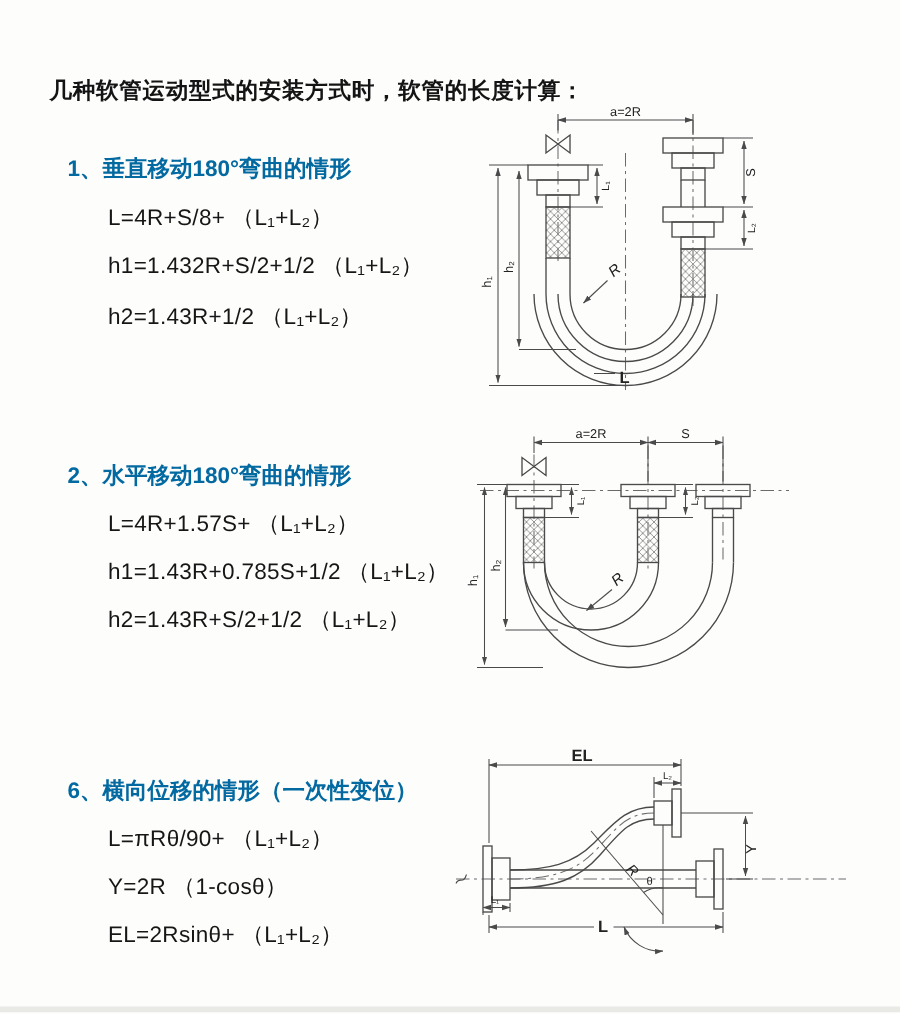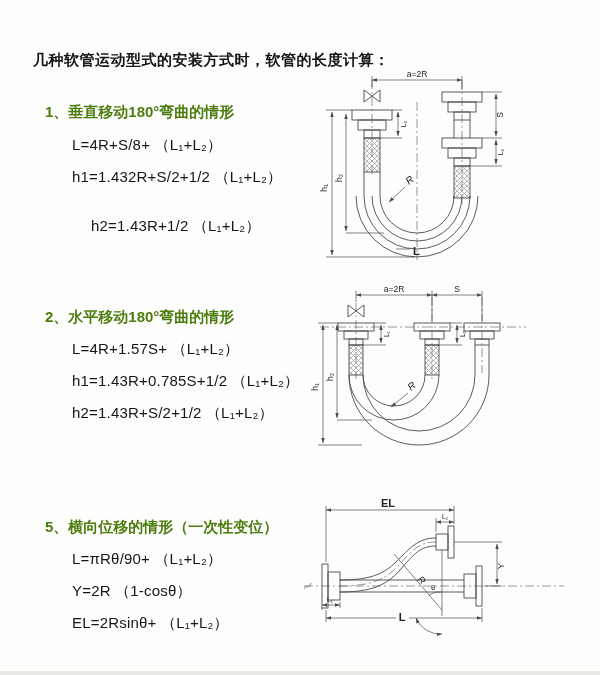--- a/index.html
+++ b/index.html
@@ -5,21 +5,21 @@
   html,body{margin:0;padding:0;}
   body{
     width:600px;height:675px;background:#fdfdfc;position:relative;overflow:hidden;
     font-family:"Liberation Sans","DejaVu Sans",sans-serif;color:#1a1a1a;
   }
   .doc-title{
     position:absolute;left:33px;top:18px;font-size:15px;font-weight:700;
     letter-spacing:0.5px;color:#141414;white-space:nowrap;margin-top:33px;
   }
   .section-heading{
-    position:absolute;font-size:15px;font-weight:700;color:#4d7c0f;white-space:nowrap;
+    position:absolute;font-size:15px;font-weight:700;color:#0369a1;white-space:nowrap;
   }
   .formula{
     position:absolute;font-size:15px;font-weight:500;color:#161616;white-space:nowrap;
     letter-spacing:0.2px;
   }
   .diagram{position:absolute;}
   .diagram svg{display:block;}
   svg text{
     font-family:"Liberation Sans","DejaVu Sans",sans-serif;fill:#222;
   }
@@ -28,21 +28,21 @@
   }
 </style>
 </head>
 <body>
 
 <div class="doc-title">几种软管运动型式的安装方式时，软管的长度计算：</div>
 
 <div class="section-heading" style="left:45px;top:103px;">1、垂直移动180°弯曲的情形</div>
 <div class="formula" style="left:72px;top:136px;">L=4R+S/8+ （L₁+L₂）</div>
 <div class="formula" style="left:72px;top:168px;">h1=1.432R+S/2+1/2 （L₁+L₂）</div>
-<div class="formula" style="left:72px;top:217px;margin-left:19px;">h2=1.43R+1/2 （L₁+L₂）</div>
+<div class="formula" style="left:72px;top:202px;">h2=1.43R+1/2 （L₁+L₂）</div>
 
 <div class="diagram" style="left:312px;top:66px;">
 <svg width="285" height="198" viewBox="0 0 285 198">
   <defs>
     <marker id="ar1" viewBox="0 0 10 10" refX="9.5" refY="5" markerWidth="8" markerHeight="8" orient="auto-start-reverse">
       <path d="M0,1.8 L10,5 L0,8.2 z" fill="#4a4a4a"></path>
     </marker>
     <pattern id="hx1" width="5" height="5" patternUnits="userSpaceOnUse">
       <line x1="0" y1="0" x2="5" y2="5" stroke="#8a8a8a" stroke-width="0.6"></line>
       <line x1="5" y1="0" x2="0" y2="5" stroke="#8a8a8a" stroke-width="0.6"></line>
@@ -180,21 +180,21 @@
     <text x="151" y="9" text-anchor="middle">S</text>
     <text transform="translate(12,104) rotate(-90)" text-anchor="middle">h₁</text>
     <text transform="translate(27,94) rotate(-90)" text-anchor="middle">h₂</text>
     <text transform="translate(83,51) rotate(-90)" text-anchor="middle" font-size="6.5">L₁</text>
     <text transform="translate(159,51) rotate(-90)" text-anchor="middle" font-size="6.5">L₂</text>
     <text x="105" y="108" font-size="10" font-style="italic" transform="rotate(-40 105 108)">R</text>
   </g>
 </svg>
 </div>
 
-<div class="section-heading" style="left:45px;top:518px;">5、横向位移的情形（一次性变位）</div>
+<div class="section-heading" style="left:45px;top:518px;">6、横向位移的情形（一次性变位）</div>
 <div class="formula" style="left:72px;top:550px;">L=πRθ/90+ （L₁+L₂）</div>
 <div class="formula" style="left:72px;top:582px;">Y=2R （1-cosθ）</div>
 <div class="formula" style="left:72px;top:614px;">EL=2Rsinθ+ （L₁+L₂）</div>
 
 <div class="diagram" style="left:296px;top:498px;">
 <svg width="300" height="150" viewBox="0 0 300 150">
   <defs>
     <marker id="ar3" viewBox="0 0 10 10" refX="9.5" refY="5" markerWidth="8" markerHeight="8" orient="auto-start-reverse">
       <path d="M0,1.8 L10,5 L0,8.2 z" fill="#4a4a4a"></path>
     </marker>

